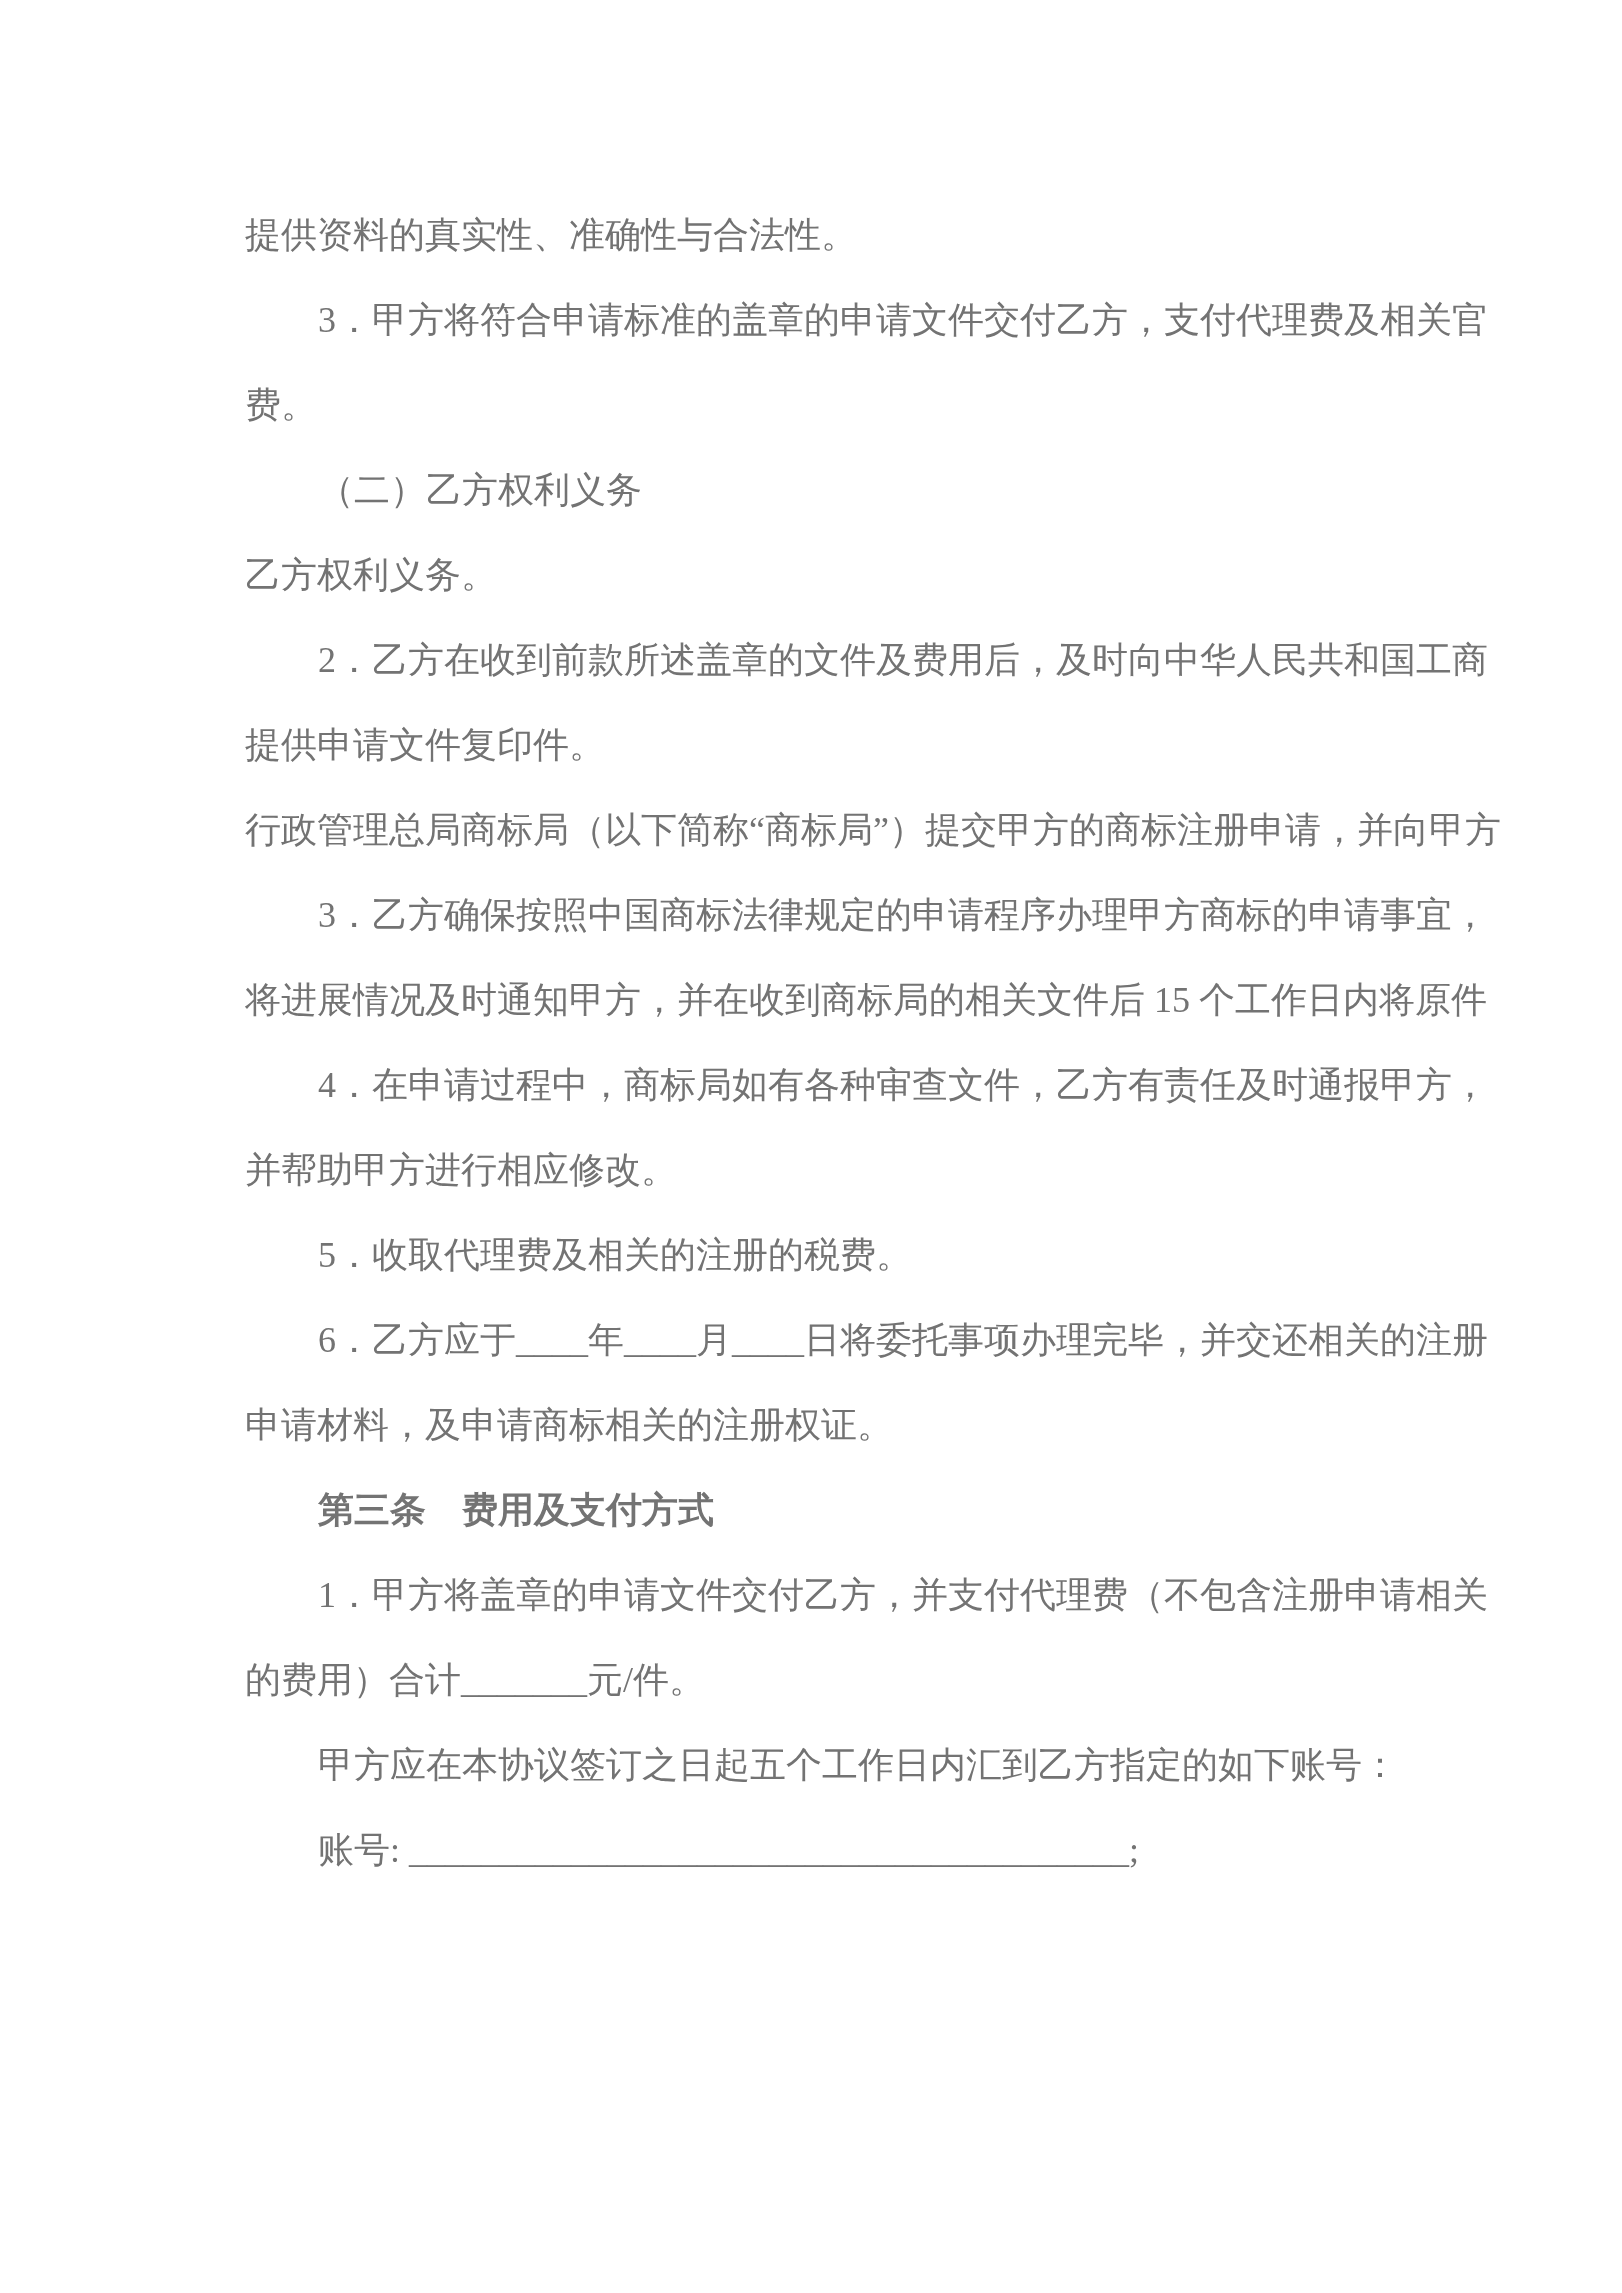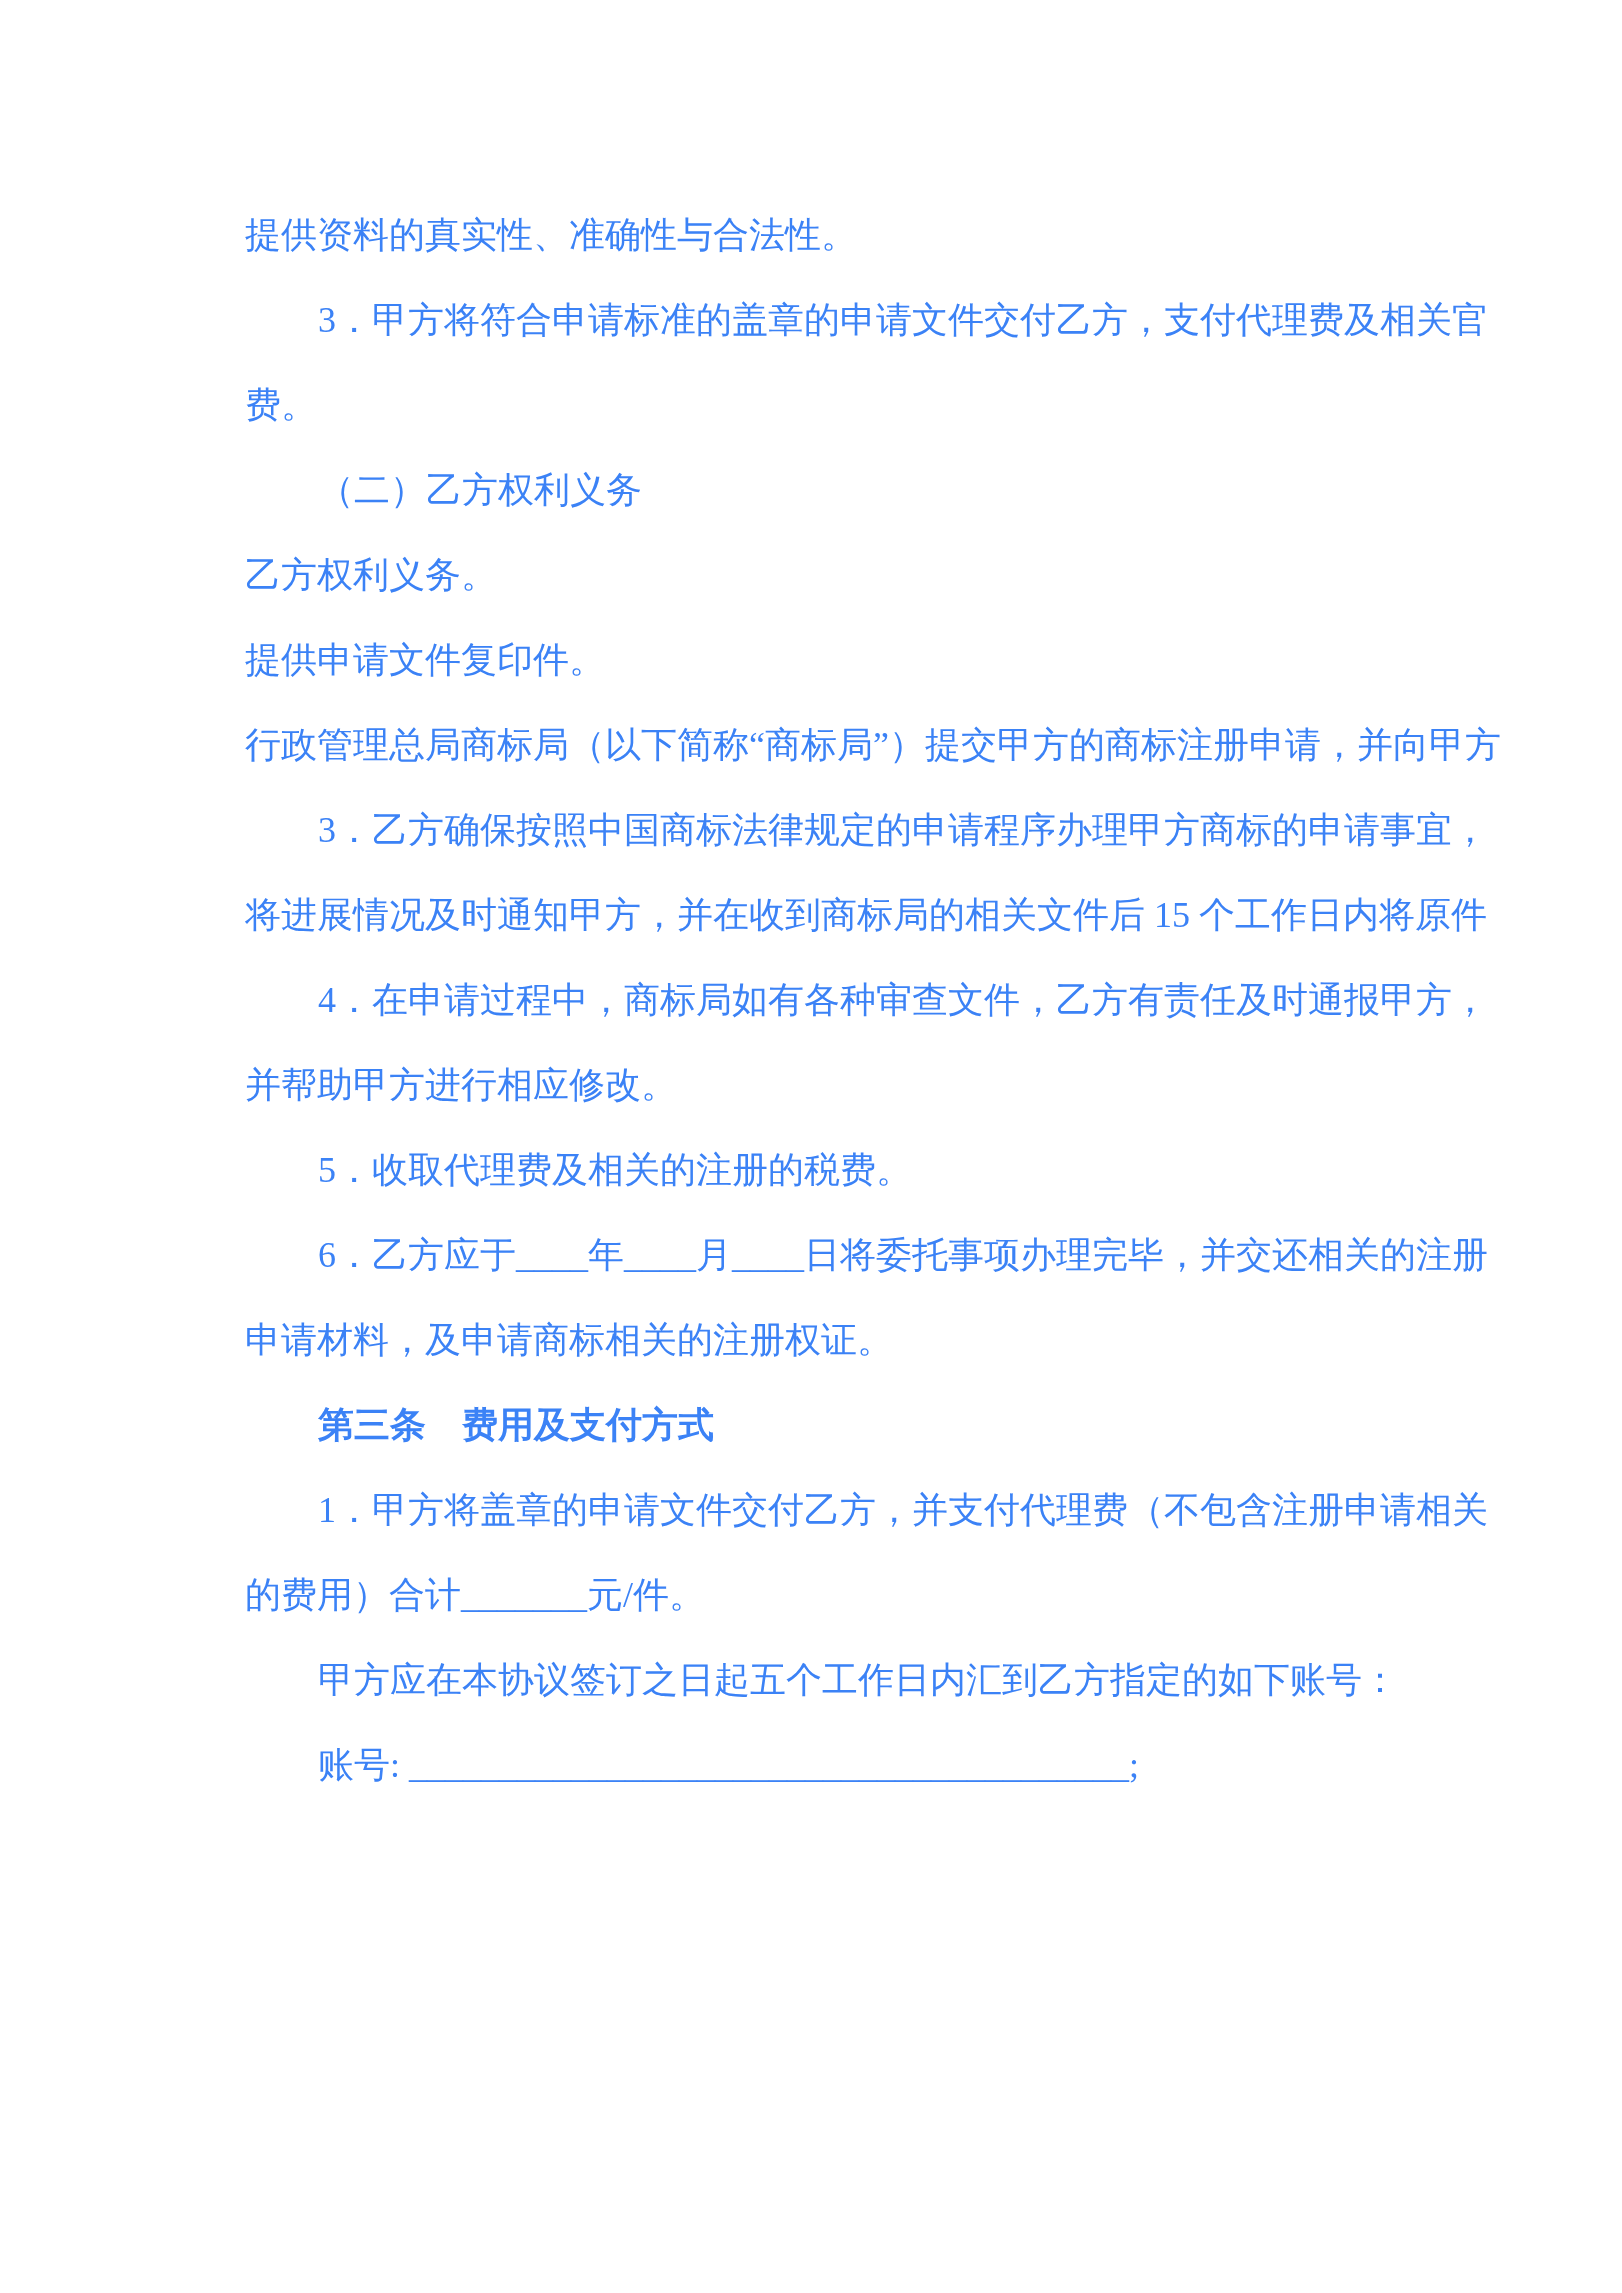--- a/index.html
+++ b/index.html
@@ -25,21 +25,21 @@
   .content {
     position: absolute;
     left: 245px;
     top: 193px;
     width: 1227px;
   }
   .line {
     height: 85px;
     line-height: 85px;
     font-size: 36px;
-    color: #3b82f6;
+    color: #737373;
     white-space: pre;
     text-align: left;
   }
   .line.indent {
     padding-left: 73px;
   }
   .line.full {
     text-align: justify;
     text-align-last: justify;
   }
@@ -50,20 +50,21 @@
 </head>
 <body>
 
 <div class="page">
   <div class="content">
     <div class="line">提供资料的真实性、准确性与合法性。</div>
     <div class="line indent full">3．甲方将符合申请标准的盖章的申请文件交付乙方，支付代理费及相关官</div>
     <div class="line">费。</div>
     <div class="line indent">（二）乙方权利义务</div>
     <div class="line">乙方权利义务。</div>
+    <div class="line indent full">2．乙方在收到前款所述盖章的文件及费用后，及时向中华人民共和国工商</div>
     <div class="line">提供申请文件复印件。</div>
     <div class="line full">行政管理总局商标局（以下简称“商标局”）提交甲方的商标注册申请，并向甲方</div>
     <div class="line indent full">3．乙方确保按照中国商标法律规定的申请程序办理甲方商标的申请事宜，</div>
     <div class="line full">将进展情况及时通知甲方，并在收到商标局的相关文件后 15 个工作日内将原件</div>
     <div class="line indent full">4．在申请过程中，商标局如有各种审查文件，乙方有责任及时通报甲方，</div>
     <div class="line">并帮助甲方进行相应修改。</div>
     <div class="line indent">5．收取代理费及相关的注册的税费。</div>
     <div class="line indent full">6．乙方应于____年____月____日将委托事项办理完毕，并交还相关的注册</div>
     <div class="line">申请材料，及申请商标相关的注册权证。</div>
     <div class="line indent bold">第三条　费用及支付方式</div>

